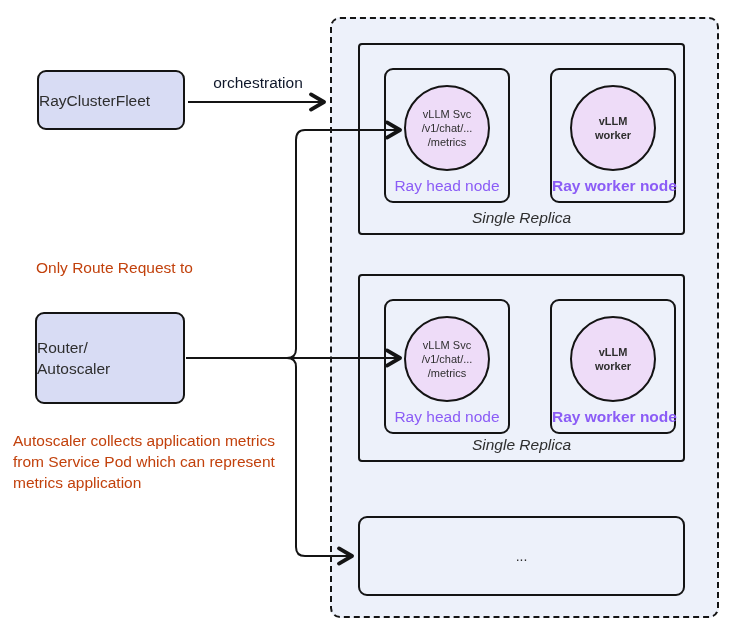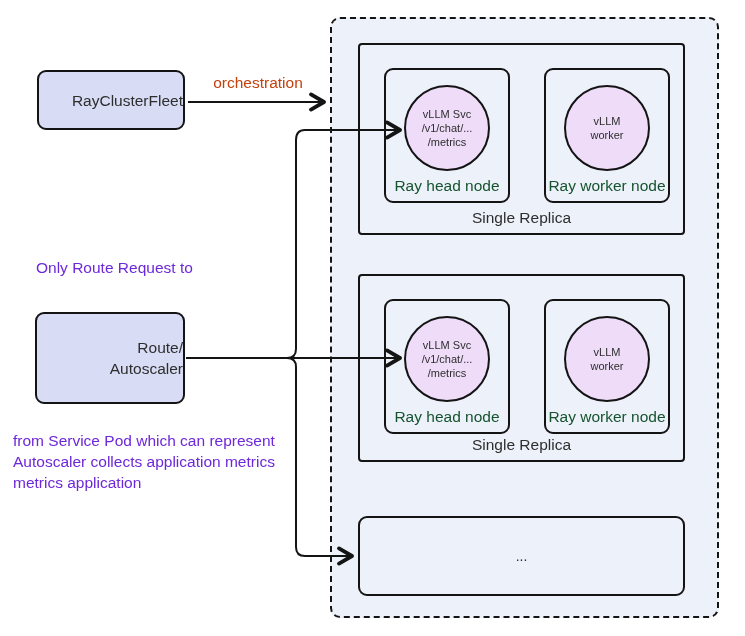--- a/index.html
+++ b/index.html
@@ -14,44 +14,44 @@
   }
 
   
   .pill-box {
     position: absolute;
     background: #d8dcf4;
     border: 2px solid #141414;
     border-radius: 9px;
     display: flex;
     flex-direction: column;
-    align-items: flex-end;
+    align-items: flex-start;
     justify-content: center;
     font-size: 15.5px;
     line-height: 21px;
     color: #2e2e2e;
   }
   #fleet-box   { left: 37px;  top: 70px;  width: 144px; height: 56px; }
   #router-box  { left: 35px;  top: 312px; width: 146px; height: 88px; }
 
   .note {
     position: absolute;
     font-size: 15.5px;
     line-height: 21px;
-    color: #6d28d9;
+    color: #c2410c;
     white-space: nowrap;
   }
   #route-note      { left: 36px; top: 257px; }
   #autoscaler-note { left: 13px; top: 430px; }
   #orchestration-label {
     position: absolute;
     left: 188px; top: 74px; width: 140px;
     text-align: center;
     font-size: 15.5px;
-    color: #c2410c;
+    color: #0f172a;
   }
 
   
   #cluster {
     position: absolute;
     left: 330px; top: 17px;
     width: 385px; height: 597px;
     background: #edf1fa;
     border: 2px dashed #141414;
     border-radius: 10px;
@@ -64,37 +64,38 @@
     border-radius: 4px;
   }
   #replica-1 { top: 24px;  height: 188px; }
   #replica-2 { top: 255px; height: 184px; }
   .replica-label {
     position: absolute;
     left: 0; right: 0; bottom: 6px;
     text-align: center;
     font-size: 15.5px;
     color: #2e2e2e;
+    font-style: italic;
   }
   .node-box {
     position: absolute;
     top: 23px;
     width: 122px;
     height: 131px;
     border: 2px solid #141414;
     border-radius: 9px;
   }
   .node-box.head   { left: 24px; }
-  .node-box.worker { left: 184px; }
+  .node-box.worker { left: 190px; font-weight: bold; }
   .node-label {
     position: absolute;
     left: 0; right: 0; bottom: 6px;
     text-align: center;
     font-size: 15.5px;
-    color: #14532d;
+    color: #8b5cf6;
     white-space: nowrap;
   }
   .svc-circle {
     position: absolute;
     left: 50%;
     top: 15px;
     transform: translateX(-50%);
     width: 86px;
     height: 86px;
     box-sizing: border-box;
@@ -153,27 +154,27 @@
     <span>RayClusterFleet</span>
   </div>
 
   <div id="orchestration-label">orchestration</div>
 
   <div id="route-note" class="note">
     <div>Only Route Request to</div>
   </div>
 
   <div id="router-box" class="pill-box">
-    <span>Route/</span>
+    <span>Router/</span>
     <span>Autoscaler</span>
   </div>
 
   <div id="autoscaler-note" class="note">
+    <div>Autoscaler collects application metrics</div>
     <div>from Service Pod which can represent</div>
-    <div>Autoscaler collects application metrics</div>
     <div>metrics application</div>
   </div>
 
   <div id="cluster">
 
     <div id="replica-1" class="replica">
       <div class="node-box head">
         <div class="svc-circle">
           <span>vLLM Svc</span>
           <span>/v1/chat/...</span>

